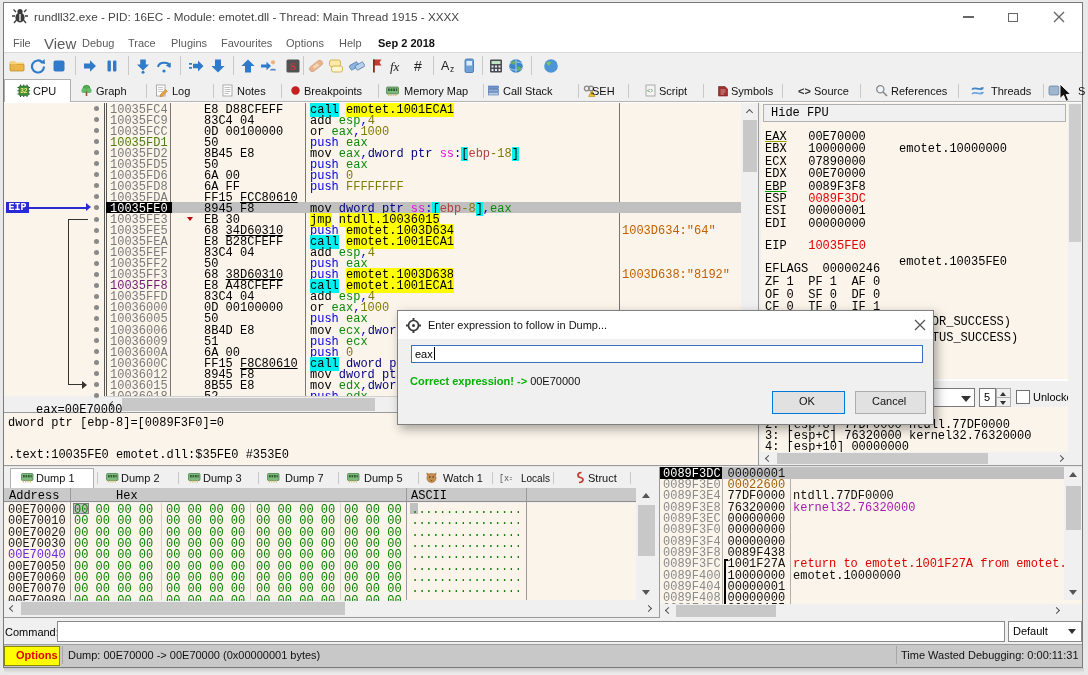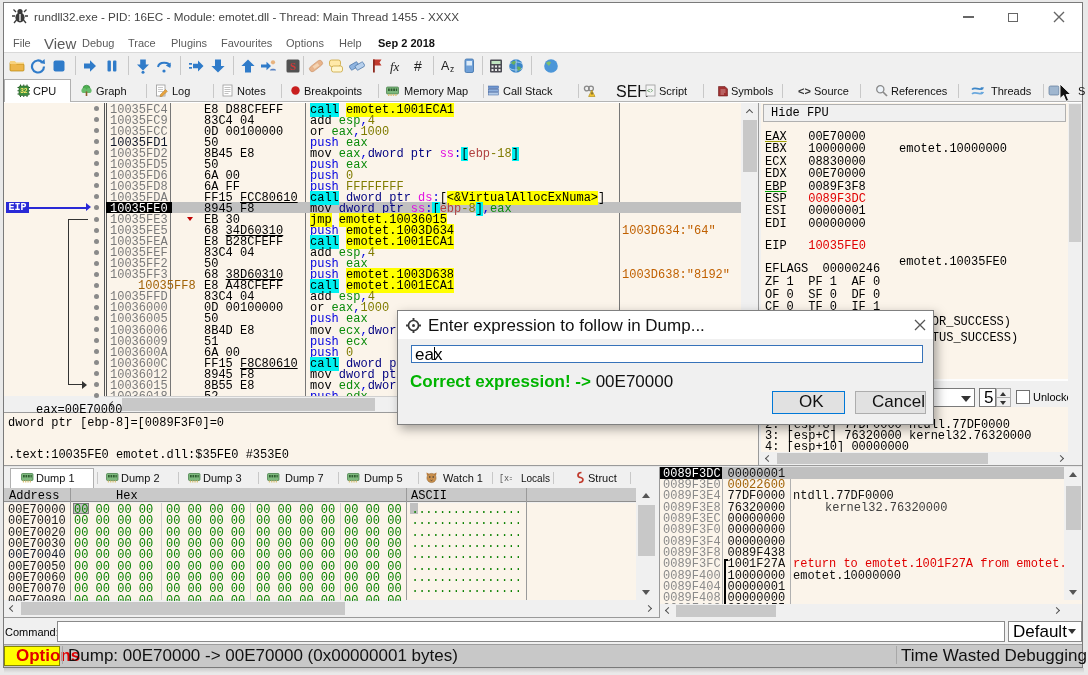--- a/index.html
+++ b/index.html
@@ -1,17 +1,17 @@
 <!DOCTYPE html>
 <html><head><meta charset="utf-8"><style>
 *{margin:0;padding:0;box-sizing:border-box}
 html,body{width:1088px;height:675px;background:#e9e9e9;font-family:"Liberation Sans",sans-serif;overflow:hidden;position:relative}
 .a{position:absolute}
 .m{font-family:"Liberation Mono",monospace;font-size:12px;line-height:12px;white-space:pre;color:#000}
-.s{font-size:17px;line-height:13px;white-space:pre;color:#000}
+.s{font-size:11px;line-height:13px;white-space:pre;color:#000}
 .cy{background:#00f0f0}
 .yl{background:#ffff00}
 .g{color:#0a8a0a}
 .o{color:#7f7b00}
 .b{color:#0000e0}
 .n{color:#000080}
 .mg{color:#e012e0}
 .rr{color:#b04040}
 u{text-decoration:underline}
 </style></head><body>
@@ -19,21 +19,21 @@
 <div class="a" style="left:0px;top:0px;width:1088px;height:675px;background:#e9e9e9;"></div>
 <div class="a" style="left:3px;top:2px;width:1080px;height:666px;border:1px solid #7a7a7a;background:#fff;"></div>
 <svg class="a" style="left:11px;top:7px" width="18" height="18" viewBox="0 0 18 18">
     <g stroke="#3a3a3a" stroke-width="1.3" fill="none">
 <path d="M4 9 H1 M17 9 H14 M5 5 L2.5 2.5 M13 5 L15.5 2.5 M5.5 13 L3 16 M12.5 13 L15 16"></path>
     </g>
 <circle cx="9" cy="4.6" r="2.6" fill="#3a3a3a"></circle>
 <ellipse cx="9" cy="10.5" rx="4.6" ry="5" fill="#3a3a3a"></ellipse>
 <rect x="8" y="7" width="2" height="7" fill="#b9b9b9"></rect>
   </svg>
-<span class="a s" style="left:34px;top:10px;font-size:11.7px;color:#444;">rundll32.exe - PID: 16EC - Module: emotet.dll - Thread: Main Thread 1455 - XXXX</span>
+<span class="a s" style="left:34px;top:10px;font-size:11.7px;color:#444;">rundll32.exe - PID: 16EC - Module: emotet.dll - Thread: Main Thread 1915 - XXXX</span>
 <div class="a" style="left:963px;top:16px;width:11px;height:1.5px;background:#666;"></div>
 <div class="a" style="left:1008px;top:12.5px;width:10px;height:9px;border:1.2px solid #666;"></div>
 <svg class="a" style="left:1053px;top:11px" width="12" height="12" viewBox="0 0 12 12">
     <path d="M1 1 L11 11 M11 1 L1 11" stroke="#666" stroke-width="1.4"></path>
   </svg>
 <span class="a s" style="left:13px;top:37px;color:#5a5a5a;font-size:11px;">File</span>
 <span class="a s" style="left:44px;top:37px;color:#5a5a5a;font-size:15px;">View</span>
 <span class="a s" style="left:82px;top:37px;color:#5a5a5a;font-size:11px;">Debug</span>
 <span class="a s" style="left:128px;top:37px;color:#5a5a5a;font-size:11px;">Trace</span>
 <span class="a s" style="left:171px;top:37px;color:#5a5a5a;font-size:11px;">Plugins</span>
@@ -224,21 +224,21 @@
     <rect x="1.5" y="5.2" width="10" height="2.6" fill="#8fb0dd" stroke="#3a5f9e" stroke-width=".5"></rect>
     <rect x="1.5" y="8.4" width="10" height="2.6" fill="#b3cbe8" stroke="#3a5f9e" stroke-width=".5"></rect>
   </svg>
 <span class="a s" style="left:503px;top:85px;color:#111;font-size:11px;">Call Stack</span>
 <svg class="a" style="left:583px;top:84px" width="13" height="13" viewBox="0 0 13 13">
     <circle cx="3.8" cy="4.5" r="2.4" fill="none" stroke="#8a8a8a" stroke-width="1.3"></circle>
     <circle cx="8" cy="4.5" r="2.4" fill="none" stroke="#8a8a8a" stroke-width="1.3"></circle>
     <path d="M8.8 6.2L12 12.5H5.6z" fill="#f4c430" stroke="#a8860b" stroke-width=".6"></path>
     <rect x="8.5" y="8.3" width="1" height="2.2" fill="#333"></rect>
   </svg>
-<span class="a s" style="left:616px;top:85px;color:#111;font-size:16px;">SEH</span>
+<span class="a s" style="left:592px;top:85px;color:#111;font-size:11px;">SEH</span>
 <svg class="a" style="left:644px;top:84px" width="13" height="13" viewBox="0 0 13 13">
     <rect x="2" y="1" width="9" height="11" fill="#f4f4f4" stroke="#999" stroke-width=".8"></rect>
     <text x="3" y="9" font-size="6.5" fill="#4a8a4a">&lt;›</text>
   </svg>
 <span class="a s" style="left:659px;top:85px;color:#111;font-size:11px;">Script</span>
 <svg class="a" style="left:716px;top:84px" width="13" height="13" viewBox="0 0 13 13">
     <path d="M2.5 2.5h6.5l2.5 2.5v7H2.5z" fill="#a03030" stroke="#6e1f1f" stroke-width=".6"></path>
     <path d="M4.5 6h5M4.5 8h5M4.5 10h3.5" stroke="#e0b0b0" stroke-width=".8"></path>
   </svg>
 <span class="a s" style="left:731px;top:85px;color:#111;font-size:11px;">Symbols</span>
@@ -321,62 +321,61 @@
 <div class="a" style="left:0;top:0;width:741px;height:396px;clip-path:inset(103px 0 0 0);">
 <span class="a m" style="left:110px;top:103.5px;color:#7a7a7a;">10035FC4</span>
 <span class="a m" style="left:204px;top:103.5px;">E8 D88CFEFF</span>
 <span class="a m" style="left:310px;top:103.5px;"><span class="cy">call</span> <span class="yl">emotet.1001ECA1</span></span>
 <span class="a m" style="left:110px;top:114.55px;color:#7a7a7a;">10035FC9</span>
 <span class="a m" style="left:204px;top:114.55px;">83C4 04</span>
 <span class="a m" style="left:310px;top:114.55px;">add <span class="g">esp</span><span class="b">,</span><span class="o">4</span></span>
 <span class="a m" style="left:110px;top:125.6px;color:#7a7a7a;">10035FCC</span>
 <span class="a m" style="left:204px;top:125.6px;">0D 00100000</span>
 <span class="a m" style="left:310px;top:125.6px;">or <span class="g">eax</span><span class="b">,</span><span class="o">1000</span></span>
-<span class="a m" style="left:110px;top:136.65px;color:#0f172a;">10035FD1</span>
+<span class="a m" style="left:110px;top:136.65px;color:#4d7c0f;">10035FD1</span>
 <span class="a m" style="left:204px;top:136.65px;">50</span>
 <span class="a m" style="left:310px;top:136.65px;"><span class="b">push</span> <span class="g">eax</span></span>
 <span class="a m" style="left:110px;top:147.7px;color:#7a7a7a;">10035FD2</span>
 <span class="a m" style="left:204px;top:147.7px;">8B45 E8</span>
 <span class="a m" style="left:310px;top:147.7px;">mov <span class="g">eax</span><span class="b">,</span><span class="n">dword ptr</span> <span class="mg">ss</span><span class="b">:</span><span class="cy">[</span><span class="rr">ebp</span><span class="o">-18</span><span class="cy">]</span></span>
 <span class="a m" style="left:110px;top:158.75px;color:#7a7a7a;">10035FD5</span>
 <span class="a m" style="left:204px;top:158.75px;">50</span>
 <span class="a m" style="left:310px;top:158.75px;"><span class="b">push</span> <span class="g">eax</span></span>
 <span class="a m" style="left:110px;top:169.8px;color:#7a7a7a;">10035FD6</span>
 <span class="a m" style="left:204px;top:169.8px;">6A 00</span>
 <span class="a m" style="left:310px;top:169.8px;"><span class="b">push</span> <span class="o">0</span></span>
 <span class="a m" style="left:110px;top:180.85000000000002px;color:#7a7a7a;">10035FD8</span>
 <span class="a m" style="left:204px;top:180.85000000000002px;">6A FF</span>
 <span class="a m" style="left:310px;top:180.85000000000002px;"><span class="b">push</span> <span class="o">FFFFFFFF</span></span>
 <span class="a m" style="left:110px;top:191.9px;color:#7a7a7a;">10035FDA</span>
 <span class="a m" style="left:204px;top:191.9px;">FF15 <u>FCC80610</u></span>
-<span class="a m" style="left:310px;top:191.9px;"><span class="cy">call</span> <span class="n">dword ptr</span> <span class="mg">ds</span><span class="b">:</span>[<span class="yl">&lt;&amp;VirtualAllocExNuma&gt;</span>]</span>
 <span class="a m" style="left:110px;top:202.95px;color:#fff;">10035FE0</span>
 <span class="a m" style="left:204px;top:202.95px;">8945 F8</span>
 <span class="a m" style="left:310px;top:202.95px;">mov <span class="n">dword ptr</span> <span class="mg">ss</span><span class="b">:</span><span class="cy">[</span><span class="rr">ebp</span><span class="o">-8</span><span class="cy">]</span><span class="b">,</span><span class="g">eax</span></span>
 <span class="a m" style="left:110px;top:214.0px;color:#7a7a7a;">10035FE3</span>
 <span class="a m" style="left:204px;top:214.0px;">EB 30</span>
-<span class="a m" style="left:310px;top:214.0px;"><span class="yl">jmp</span> <span class="yl">emotet.10036015</span></span>
+<span class="a m" style="left:310px;top:214.0px;"><span class="yl">jmp</span> <span class="yl">ntdll.10036015</span></span>
 <span class="a m" style="left:110px;top:225.05px;color:#7a7a7a;">10035FE5</span>
 <span class="a m" style="left:204px;top:225.05px;">68 <u>34D60310</u></span>
 <span class="a m" style="left:310px;top:225.05px;"><span class="b">push</span> <span class="yl">emotet.1003D634</span></span>
 <span class="a m" style="left:622px;top:225.05px;color:#c06000;">1003D634:"64"</span>
 <span class="a m" style="left:110px;top:236.10000000000002px;color:#7a7a7a;">10035FEA</span>
 <span class="a m" style="left:204px;top:236.10000000000002px;">E8 B28CFEFF</span>
 <span class="a m" style="left:310px;top:236.10000000000002px;"><span class="cy">call</span> <span class="yl">emotet.1001ECA1</span></span>
 <span class="a m" style="left:110px;top:247.15px;color:#7a7a7a;">10035FEF</span>
 <span class="a m" style="left:204px;top:247.15px;">83C4 04</span>
 <span class="a m" style="left:310px;top:247.15px;">add <span class="g">esp</span><span class="b">,</span><span class="o">4</span></span>
 <span class="a m" style="left:110px;top:258.20000000000005px;color:#7a7a7a;">10035FF2</span>
 <span class="a m" style="left:204px;top:258.20000000000005px;">50</span>
 <span class="a m" style="left:310px;top:258.20000000000005px;"><span class="b">push</span> <span class="g">eax</span></span>
 <span class="a m" style="left:110px;top:269.25px;color:#7a7a7a;">10035FF3</span>
 <span class="a m" style="left:204px;top:269.25px;">68 <u>38D60310</u></span>
 <span class="a m" style="left:310px;top:269.25px;"><span class="b">push</span> <span class="yl">emotet.1003D638</span></span>
 <span class="a m" style="left:622px;top:269.25px;color:#c06000;">1003D638:"8192"</span>
-<span class="a m" style="left:110px;top:280.3px;color:#a16207;margin-left:28px;">10035FF8</span>
+<span class="a m" style="left:110px;top:280.3px;color:#701a75;">10035FF8</span>
 <span class="a m" style="left:204px;top:280.3px;">E8 A48CFEFF</span>
 <span class="a m" style="left:310px;top:280.3px;"><span class="cy">call</span> <span class="yl">emotet.1001ECA1</span></span>
 <span class="a m" style="left:110px;top:291.35px;color:#7a7a7a;">10035FFD</span>
 <span class="a m" style="left:204px;top:291.35px;">83C4 04</span>
 <span class="a m" style="left:310px;top:291.35px;">add <span class="g">esp</span><span class="b">,</span><span class="o">4</span></span>
 <span class="a m" style="left:110px;top:302.4px;color:#7a7a7a;">10036000</span>
 <span class="a m" style="left:204px;top:302.4px;">0D 00100000</span>
 <span class="a m" style="left:310px;top:302.4px;">or <span class="g">eax</span><span class="b">,</span><span class="o">1000</span></span>
 <span class="a m" style="left:110px;top:313.45000000000005px;color:#7a7a7a;">10036005</span>
 <span class="a m" style="left:204px;top:313.45000000000005px;">50</span>
@@ -412,21 +411,21 @@
 <div class="a" style="left:742.5px;top:120px;width:14px;height:52px;background:#c8c8c8;"></div>
 <div class="a" style="left:747px;top:401.5px;width:5px;height:5px;border-left:1.6px solid #505050;border-bottom:1.6px solid #505050;transform:rotate(-45deg)"></div>
 <span class="a m" style="left:8px;top:416.5px;">dword ptr [ebp-8]=[0089F3F0]=0</span>
 <span class="a m" style="left:8px;top:404px;margin-left:28px;">eax=00E70000</span>
 <span class="a m" style="left:8px;top:449px;">.text:10035FE0 emotet.dll:$35FE0 #353E0</span>
 <div class="a" style="left:763px;top:104px;width:303px;height:18px;background:#f0f0f0;border:1px solid #b0b0b0;"></div>
 <span class="a m" style="left:771px;top:107px;">Hide FPU</span>
 <span class="a m" style="left:765px;top:131.0px;"><u style="text-decoration-color:#a0a000">EAX</u>   00E70000</span>
 <span class="a m" style="left:765px;top:143.4px;">EBX   10000000</span>
 <span class="a m" style="left:899px;top:143.4px;">emotet.10000000</span>
-<span class="a m" style="left:765px;top:155.8px;">ECX   08830000</span>
+<span class="a m" style="left:765px;top:155.8px;">ECX   07890000</span>
 <span class="a m" style="left:765px;top:168.2px;">EDX   00E70000</span>
 <span class="a m" style="left:765px;top:180.6px;"><u style="text-decoration-color:#00a000">EBP</u>   0089F3F8</span>
 <span class="a m" style="left:765px;top:193.0px;">ESP   <span style="color:#e00000">0089F3DC</span></span>
 <span class="a m" style="left:765px;top:205.4px;">ESI   00000001</span>
 <span class="a m" style="left:765px;top:217.8px;">EDI   00000000</span>
 <span class="a m" style="left:765px;top:239.5px;">EIP   <span style="color:#e00000">10035FE0</span></span>
 <span class="a m" style="left:899px;top:239.5px;margin-top:16px;">emotet.10035FE0</span>
 <span class="a m" style="left:765px;top:263.0px;">EFLAGS  00000246</span>
 <span class="a m" style="left:765px;top:276.0px;">ZF 1  PF 1  AF 0</span>
 <span class="a m" style="left:765px;top:288.8px;">OF 0  SF 0  DF 0</span>
@@ -596,21 +595,21 @@
 <span class="a m" style="left:166px;top:526.5px;color:#0b8000;">00 00 00 00</span>
 <span class="a m" style="left:256px;top:526.5px;color:#0b8000;">00 00 00 00</span>
 <span class="a m" style="left:344px;top:526.5px;color:#0b8000;">00 00 00</span>
 <span class="a m" style="left:411.5px;top:526.5px;color:#0b8000;letter-spacing:-0.32px;">................</span>
 <span class="a m" style="left:8px;top:537.85px;color:#1a1a1a;">00E70030</span>
 <span class="a m" style="left:74px;top:537.85px;color:#0b8000;">00 00 00 00</span>
 <span class="a m" style="left:166px;top:537.85px;color:#0b8000;">00 00 00 00</span>
 <span class="a m" style="left:256px;top:537.85px;color:#0b8000;">00 00 00 00</span>
 <span class="a m" style="left:344px;top:537.85px;color:#0b8000;">00 00 00</span>
 <span class="a m" style="left:411.5px;top:537.85px;color:#0b8000;letter-spacing:-0.32px;">................</span>
-<span class="a m" style="left:8px;top:549.2px;color:#0f172a;">00E70040</span>
+<span class="a m" style="left:8px;top:549.2px;color:#6d28d9;">00E70040</span>
 <span class="a m" style="left:74px;top:549.2px;color:#0b8000;">00 00 00 00</span>
 <span class="a m" style="left:166px;top:549.2px;color:#0b8000;">00 00 00 00</span>
 <span class="a m" style="left:256px;top:549.2px;color:#0b8000;">00 00 00 00</span>
 <span class="a m" style="left:344px;top:549.2px;color:#0b8000;">00 00 00</span>
 <span class="a m" style="left:411.5px;top:549.2px;color:#0b8000;letter-spacing:-0.32px;">................</span>
 <span class="a m" style="left:8px;top:560.55px;color:#1a1a1a;">00E70050</span>
 <span class="a m" style="left:74px;top:560.55px;color:#0b8000;">00 00 00 00</span>
 <span class="a m" style="left:166px;top:560.55px;color:#0b8000;">00 00 00 00</span>
 <span class="a m" style="left:256px;top:560.55px;color:#0b8000;">00 00 00 00</span>
 <span class="a m" style="left:344px;top:560.55px;color:#0b8000;">00 00 00</span>
@@ -650,21 +649,21 @@
 <div class="a" style="left:0;top:0;width:1088px;height:605px;clip-path:inset(467px 6px 0 660px);">
 <span class="a m" style="left:663px;top:467.8px;color:#fff;">0089F3DC</span>
 <span class="a m" style="left:727.5px;top:467.8px;color:#111;">00000001</span>
 <span class="a m" style="left:663px;top:479.1px;color:#8a8a8a;">0089F3E0</span>
 <span class="a m" style="left:727.5px;top:479.1px;color:#a16207;">00022600</span>
 <span class="a m" style="left:663px;top:490.40000000000003px;color:#8a8a8a;">0089F3E4</span>
 <span class="a m" style="left:727.5px;top:490.40000000000003px;color:#111;">77DF0000</span>
 <span class="a m" style="left:793px;top:490.40000000000003px;color:#111;">ntdll.77DF0000</span>
 <span class="a m" style="left:663px;top:501.7px;color:#8a8a8a;">0089F3E8</span>
 <span class="a m" style="left:727.5px;top:501.7px;color:#111;">76320000</span>
-<span class="a m" style="left:825px;top:501.7px;color:#404040;font-family:Liberation Mono, monospace;">kernel32.76320000</span>
+<span class="a m" style="left:793px;top:501.7px;color:#a21caf;font-family:Liberation Mono, monospace;">kernel32.76320000</span>
 <span class="a m" style="left:663px;top:513.0px;color:#8a8a8a;">0089F3EC</span>
 <span class="a m" style="left:727.5px;top:513.0px;color:#111;">00000000</span>
 <span class="a m" style="left:663px;top:524.3px;color:#8a8a8a;">0089F3F0</span>
 <span class="a m" style="left:727.5px;top:524.3px;color:#111;">00000000</span>
 <span class="a m" style="left:663px;top:535.5999999999999px;color:#8a8a8a;">0089F3F4</span>
 <span class="a m" style="left:727.5px;top:535.5999999999999px;color:#111;">00000000</span>
 <span class="a m" style="left:663px;top:546.9px;color:#8a8a8a;">0089F3F8</span>
 <span class="a m" style="left:727.5px;top:546.9px;color:#111;">0089F438</span>
 <span class="a m" style="left:663px;top:558.1999999999999px;color:#8a8a8a;">0089F3FC</span>
 <span class="a m" style="left:727.5px;top:558.1999999999999px;color:#111;">1001F27A</span>

